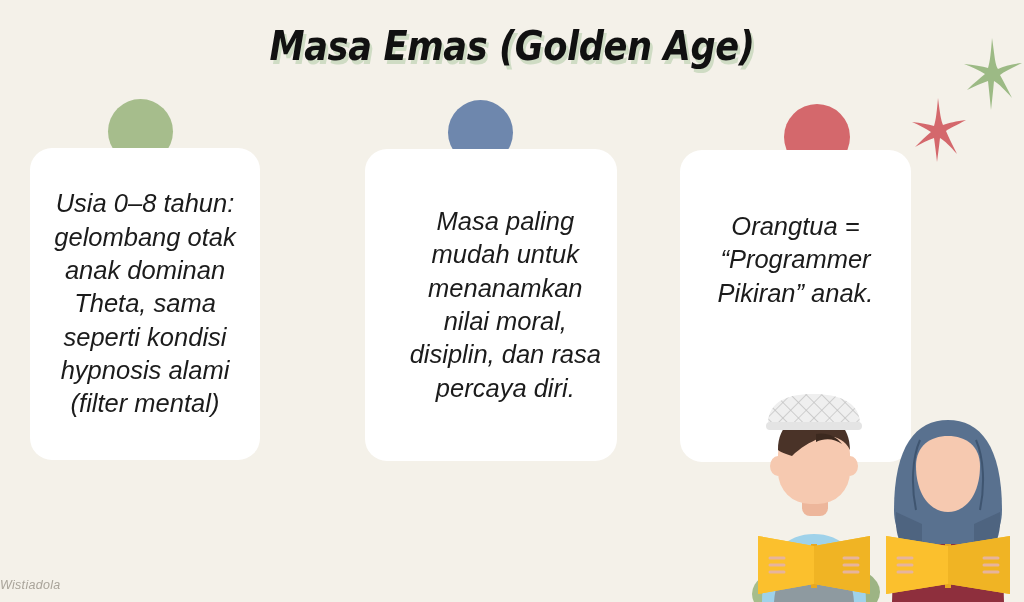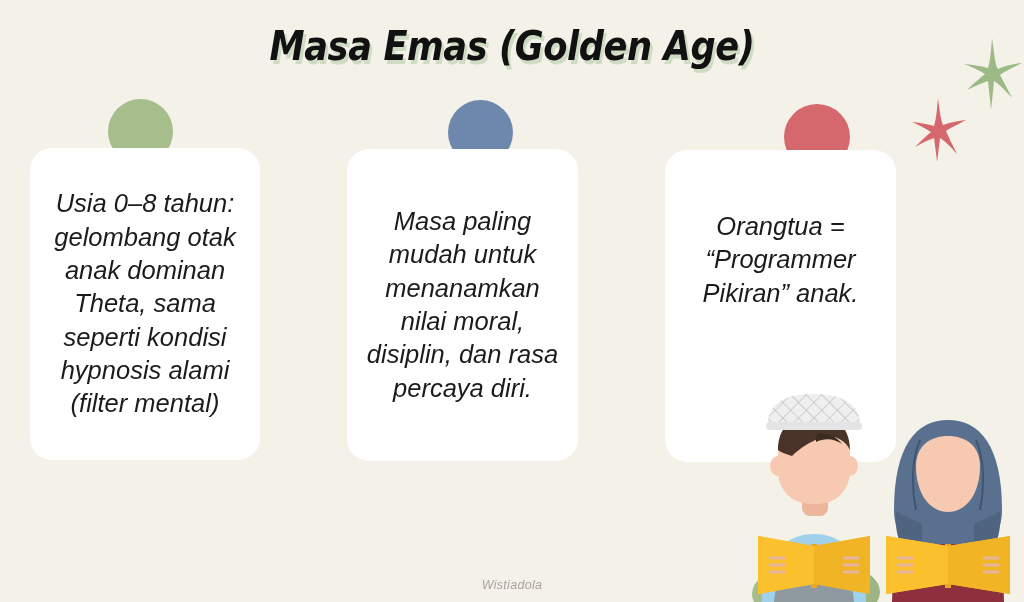--- a/index.html
+++ b/index.html
@@ -68,40 +68,40 @@
   }
   .card-text {
     font-family: "Liberation Sans", sans-serif;
     font-size: 25.5px;
     line-height: 1.31;
     color: #1b1b1b;
     text-align: center;
     white-space: pre-line;
   }
   #card-1 { left: 30px;  top: 148px; width: 230px; height: 312px; }
-  #card-2 { left: 347px; top: 149px; width: 231px; height: 312px; }
-  #card-3 { left: 665px; top: 150px; width: 231px; height: 312px; align-items: flex-start; padding-top: 60px; }
+  #card-2 { left: 365px; top: 149px; width: 252px; height: 312px; justify-content: flex-end; }
+  #card-3 { left: 680px; top: 150px; width: 231px; height: 312px; align-items: flex-start; padding-top: 60px; }
 
   
   #illustration {
     position: absolute;
     left: 744px;
     top: 394px;
     width: 280px;
     height: 208px;
     pointer-events: none;
   }
 
   
   #watermark {
     position: absolute;
     left: 0;
     top: 578px;
     width: 1024px;
-    text-align: center;
+    text-align: left;
     font-family: "Liberation Sans", sans-serif;
     font-size: 12.5px;
     color: #a9a49a;
     letter-spacing: 0.3px;
   }
 </style>
 </head>
 <body>
 
 <div id="slide">

